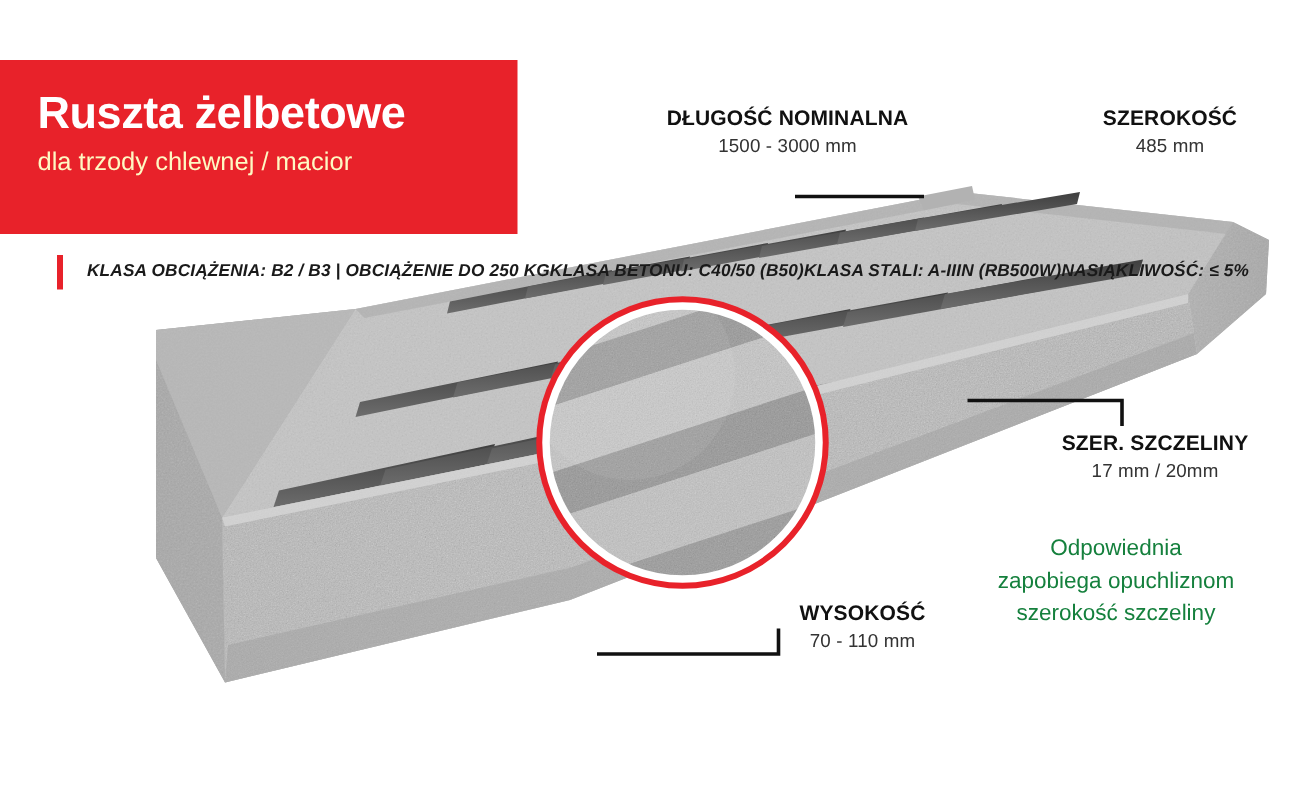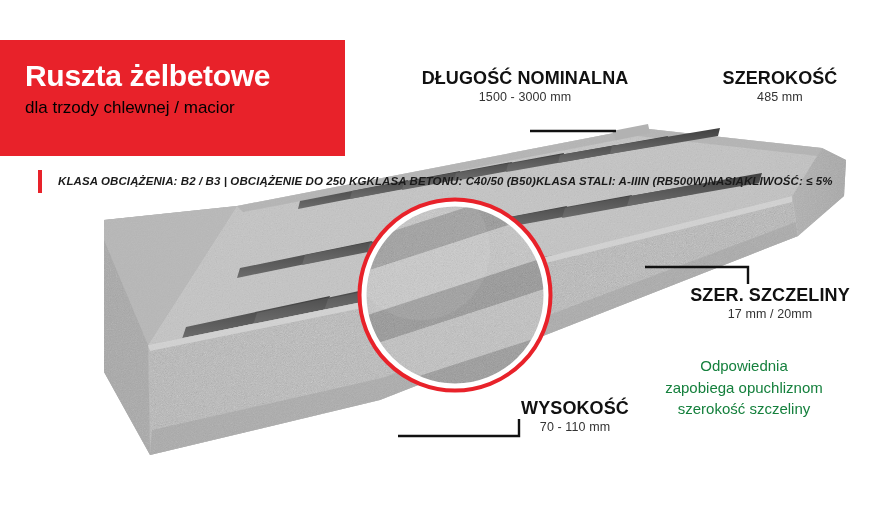--- a/index.html
+++ b/index.html
@@ -13,41 +13,41 @@
   
   .banner{
     position:absolute;left:0;top:40px;width:345px;height:116px;
     background:#e8222a;box-sizing:border-box;padding:18px 0 0 25px;
   }
   .banner-title{
     font-size:30px;font-weight:bold;color:#ffffff;letter-spacing:-0.3px;
     line-height:36px;margin:0;white-space:nowrap;
   }
   .banner-sub{
-    font-size:17px;color:#000000;line-height:24px;margin:2px 0 0 0;
+    font-size:17px;color:#fef9c3;line-height:24px;margin:2px 0 0 0;
     font-weight:400;white-space:nowrap;
   }
 
   
   .specs{position:absolute;left:38px;top:170px;display:flex;}
   .specs-bar{width:4px;background:#e8222a;border-radius:0;flex:0 0 auto;}
   .specs-list{margin-left:16px;display:flex;flex-direction:row;justify-content:center;}
   .spec-line{
     font-size:11.5px;font-weight:bold;font-style:italic;color:#1a1a1a;
     line-height:22.5px;white-space:nowrap;letter-spacing:0.1px;
   }
 
   
   .slab-wrap{position:absolute;left:0;top:0;width:870px;height:525px;pointer-events:none;}
   .slab-wrap svg{display:block;}
 
   
   .callout{position:absolute;}
   .c-title{
-    font-size:18px;font-weight:bold;color:#111111;line-height:21px;
+    font-size:14px;font-weight:bold;color:#111111;line-height:21px;
     white-space:nowrap;letter-spacing:0.1px;
   }
   .c-sub{
     font-size:12.5px;font-weight:400;color:#333333;line-height:17px;
     white-space:nowrap;letter-spacing:0.1px;
   }
   .ta-c{text-align:center;}
 
   #cal-length{left:405px;top:68px;width:240px;}
   #cal-width{left:700px;top:68px;width:160px;}

